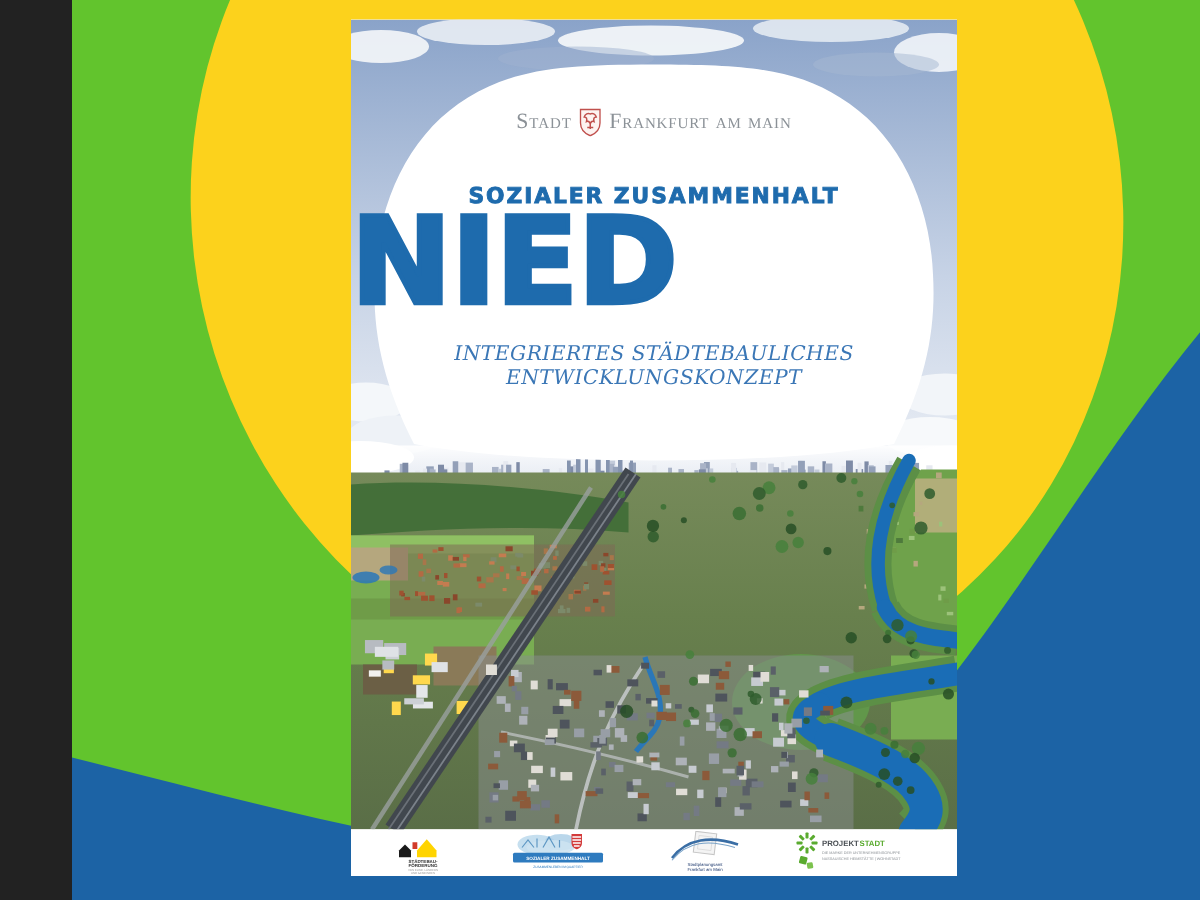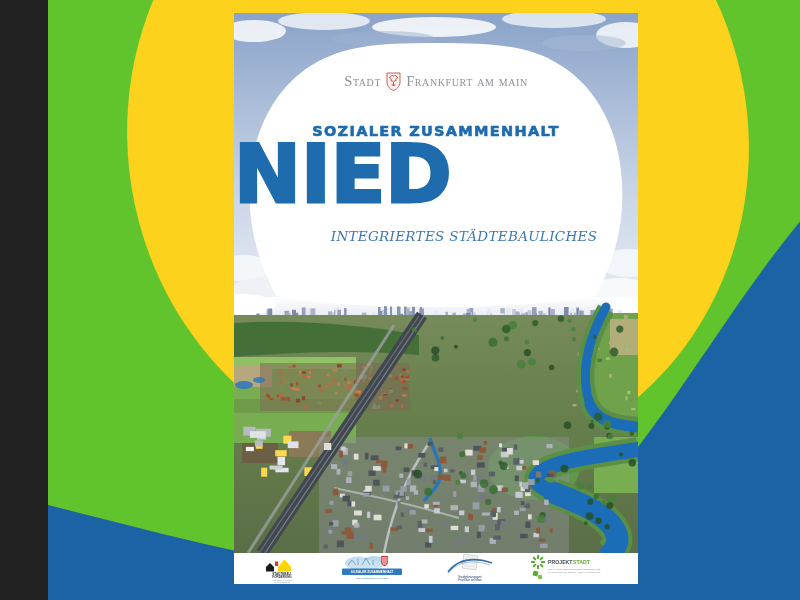--- a/index.html
+++ b/index.html
@@ -27,21 +27,21 @@
           font-family:"DejaVu Sans",sans-serif;font-weight:bold;
           font-size:14.5px;letter-spacing:1.3px;color:var(--title_blue);
           -webkit-text-stroke:.6px var(--title_blue);}
   .bigtitle{position:absolute;left:0;top:122px;width:404px;text-align:left;
           font-family:"DejaVu Sans",sans-serif;font-weight:bold;line-height:80px;
           font-size:80px;letter-spacing:0px;color:var(--title_blue);
           -webkit-text-stroke:3px var(--title_blue);}
   .subtitle{position:absolute;left:0;top:216px;width:404px;text-align:center;
           font-family:"DejaVu Serif","Liberation Serif",serif;font-style:italic;
           font-size:13.5px;line-height:15.5px;letter-spacing:.3px;
-          color:var(--subtitle_blue);padding-left:28px;}
+          color:var(--subtitle_blue);}
   
   .footer{position:absolute;left:0;bottom:0;width:404px;height:31px;background:#fff;}
   .flogo{position:absolute;top:1px;height:29px;}
 </style>
 </head>
 <body>
 
 <div class="stage">
 
   <svg class="bg" viewBox="0 0 800 600">
@@ -619,20 +619,21 @@
         <svg width="15" height="19" viewBox="0 0 15 19">
           <path d="M1,1 H14 V10 C14,15 10,17.5 7.5,18.5 C5,17.5 1,15 1,10 Z" fill="#fdf3f1" stroke="#c0504d" stroke-width=".9"></path>
           <path d="M7.5,4 C6,3 4,4 3.5,6 C5,6 5.5,7 5,9 C6,8.5 7,9 7.5,10.5 C8,9 9,8.5 10,9 C9.5,7 10,6 11.5,6 C11,4 9,3 7.5,4 Z M 7.5,10.5 L 7.5,14 M 5.5,13 L 9.5,13" fill="none" stroke="#c0504d" stroke-width="1"></path>
         </svg>
         <span class="w">Frankfurt am Main</span>
       </div>
       <div class="kicker">SOZIALER ZUSAMMENHALT</div>
       <div class="bigtitle">NIED</div>
       <div class="subtitle">
         <div>INTEGRIERTES STÄDTEBAULICHES</div>
+        <div>ENTWICKLUNGSKONZEPT</div>
       </div>
     </div>
 
     <div class="footer">
 
       <svg class="flogo" style="left:24px" width="48" height="29" viewBox="0 0 48 29">
         <g>
           <path d="M8,13 L12,9 L16,13 V17.5 H8 Z" fill="#1a1a1a"></path>
           <rect x="17" y="7.5" width="3.2" height="4.5" fill="#d23b2a"></rect>
           <path d="M20,13 L26.5,5.5 L33,13 V17.5 H20 Z" fill="#ffd400"></path>

